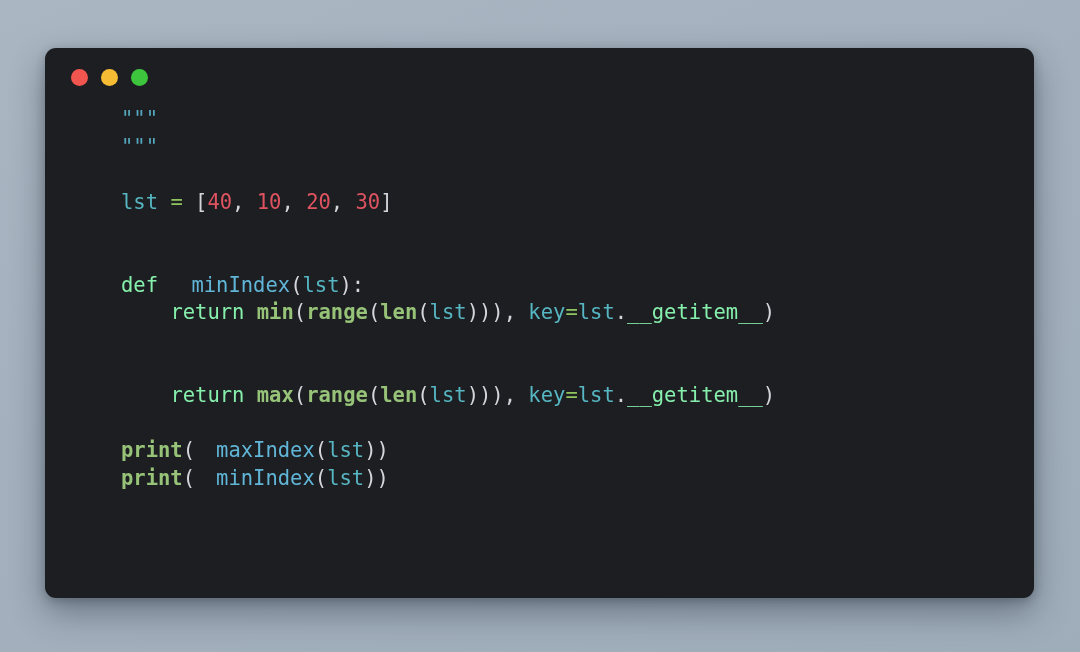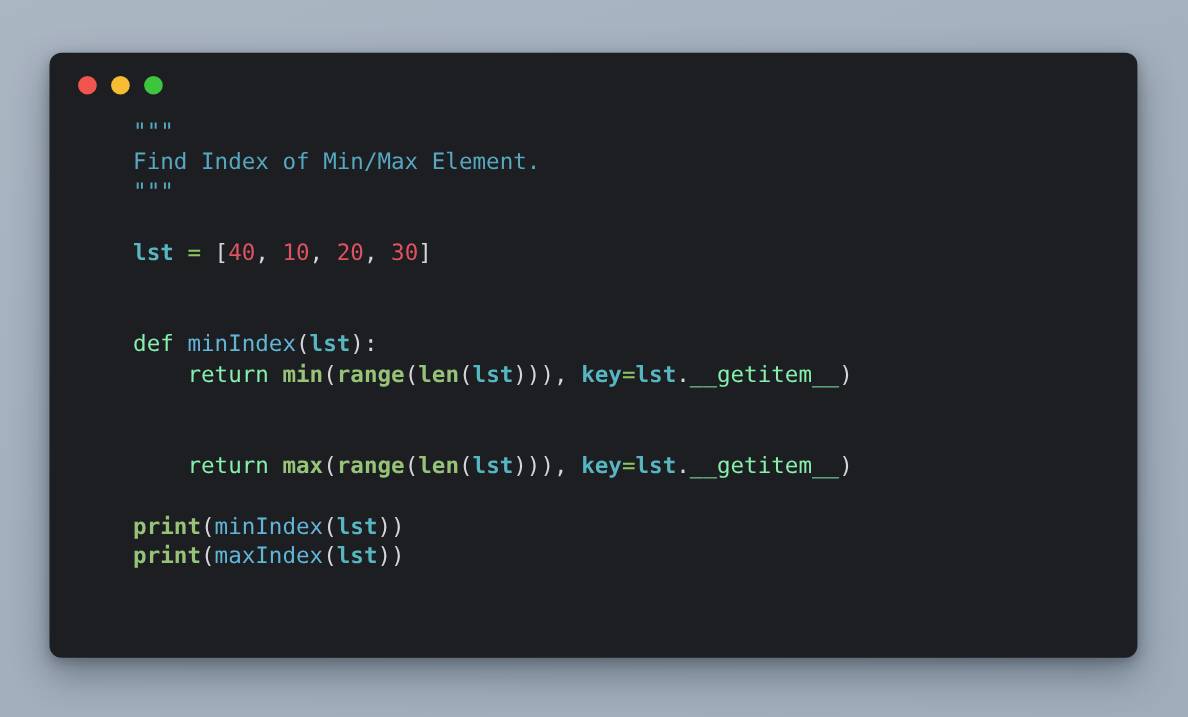--- a/index.html
+++ b/index.html
@@ -76,22 +76,22 @@
     color: #d4d6db;
   }
   .code-line.blank {
     height: 27.6px;
   }
 
   
   .tok-docstring { color: #56a7c0; }
   .tok-keyword   { color: #86efac; }
   .tok-builtin   { color: #97c379; font-weight: bold; }
-  .tok-func      { color: #61b6d8; }
-  .tok-var       { color: #56b6c2; font-weight: bold; }
+  .tok-func      { color: #61b6d8; margin-left: 21px; }
+  .tok-var       { color: #56b6c2; }
   .tok-number    { color: #df5360; }
   .tok-op        { color: #8fc45f; }
   .tok-dunder    { color: #86efac; }
   .tok-punct     { color: #d4d6db; }
   .tok-plain     { color: #d4d6db; }
 </style>
 </head>
 <body>
 
 <div class="stage">
@@ -101,21 +101,20 @@
     <div class="titlebar">
       <span class="dot dot-close"></span>
       <span class="dot dot-min"></span>
       <span class="dot dot-max"></span>
     </div>
 
     <div class="code-area">
 
       <div class="code-line"><span class="tok-docstring">"""</span></div>
 
-      <div class="code-line"><span class="tok-docstring">Find Index of Min/Max Element.</span></div>
 
       <div class="code-line"><span class="tok-docstring">"""</span></div>
 
       <div class="code-line blank"></div>
 
       <div class="code-line"><span class="tok-var">lst</span><span class="tok-plain"> </span><span class="tok-op">=</span><span class="tok-plain"> </span><span class="tok-punct">[</span><span class="tok-number">40</span><span class="tok-punct">, </span><span class="tok-number">10</span><span class="tok-punct">, </span><span class="tok-number">20</span><span class="tok-punct">, </span><span class="tok-number">30</span><span class="tok-punct">]</span></div>
 
       <div class="code-line blank"></div>
 
       <div class="code-line blank"></div>
@@ -126,19 +125,19 @@
 
       <div class="code-line blank"></div>
 
       <div class="code-line blank"></div>
 
 
       <div class="code-line"><span class="tok-plain">    </span><span class="tok-keyword">return</span><span class="tok-plain"> </span><span class="tok-builtin">max</span><span class="tok-punct">(</span><span class="tok-builtin">range</span><span class="tok-punct">(</span><span class="tok-builtin">len</span><span class="tok-punct">(</span><span class="tok-var">lst</span><span class="tok-punct">))</span><span class="tok-punct">)</span><span class="tok-punct">, </span><span class="tok-var">key</span><span class="tok-op">=</span><span class="tok-var">lst</span><span class="tok-punct">.</span><span class="tok-dunder">__getitem__</span><span class="tok-punct">)</span></div>
 
       <div class="code-line blank"></div>
 
+      <div class="code-line"><span class="tok-builtin">print</span><span class="tok-punct">(</span><span class="tok-func">maxIndex</span><span class="tok-punct">(</span><span class="tok-var">lst</span><span class="tok-punct">))</span></div>
+
       <div class="code-line"><span class="tok-builtin">print</span><span class="tok-punct">(</span><span class="tok-func">minIndex</span><span class="tok-punct">(</span><span class="tok-var">lst</span><span class="tok-punct">))</span></div>
-
-      <div class="code-line"><span class="tok-builtin">print</span><span class="tok-punct">(</span><span class="tok-func">maxIndex</span><span class="tok-punct">(</span><span class="tok-var">lst</span><span class="tok-punct">))</span></div>
 
     </div>
   </div>
 </div>
 
 </body></html>

